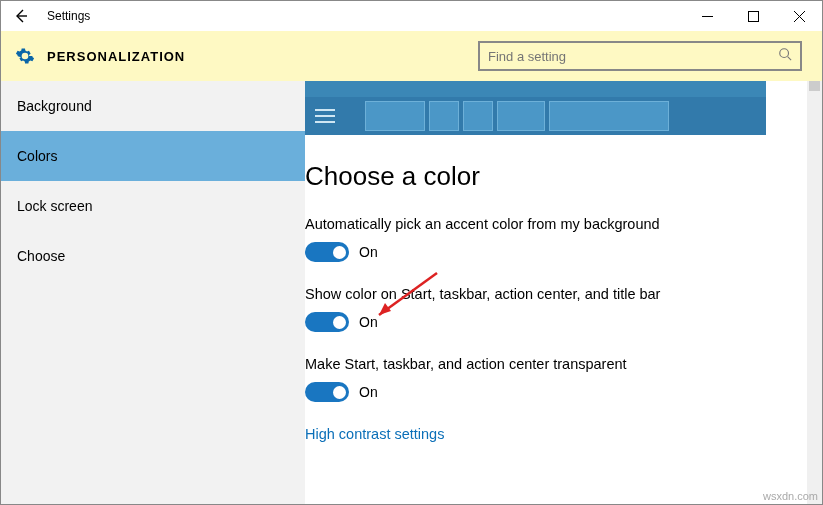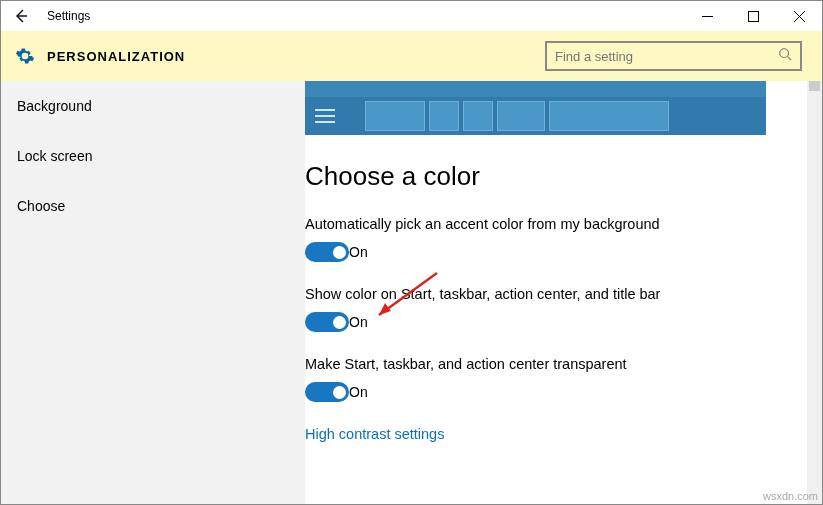--- a/index.html
+++ b/index.html
@@ -7,34 +7,34 @@
   .window { width: 823px; height: 505px; background: #fff; border: 1px solid #888; position: relative; display: flex; flex-direction: column; }
   .titlebar { height: 30px; display: flex; align-items: center; background: #fff; }
   .tb-back { width: 40px; height: 30px; display:flex; align-items:center; justify-content:center; cursor:pointer; }
   .tb-title { font-size: 12px; padding-left: 6px; color:#000; }
   .tb-spacer { flex: 1; }
   .tb-btn { width: 46px; height: 30px; display:flex; align-items:center; justify-content:center; cursor:pointer; }
   .header { height: 50px; display:flex; align-items:center; padding: 0 14px; background:#fef9c3; }
   .header .gear { width: 20px; height: 20px; margin-right: 12px; display:flex; align-items:center; justify-content:center; color:#0a66a8; }
   .header .page-title { font-size: 13px; letter-spacing: 1px; font-weight: 600; color:#000; }
   .header .spacer { flex:1; }
-  .search { width: 257px; height: 30px; border: 2px solid #888; display:flex; align-items:center; padding: 0 8px; margin-right: 6px; }
+  .search { width: 324px; height: 30px; border: 2px solid #888; display:flex; align-items:center; padding: 0 8px; margin-right: 6px; }
   .search input { flex:1; border:none; outline:none; font-size: 13px; color:#666; background:transparent; }
   .search .sicon { color:#666; }
   .body { flex:1; display:flex; overflow:hidden; border-top: 0; }
   .sidebar { width: 304px; background: #f2f2f2; display:flex; flex-direction:column; padding-top:0; }
   .side-item { height: 50px; display:flex; align-items:center; padding-left: 16px; font-size: 14px; color:#000; cursor:pointer; }
   .side-item.active { background: #6aafdb; }
   .main { flex:1; background:#fff; position:relative; overflow:hidden; padding: 0 8px 0 0; }
   .scrollbar { position:absolute; right:0; top:0; width:15px; height:100%; background:#f0f0f0; }
   .scrollbar .thumb { position:absolute; top:0; left:2px; width:11px; height:10px; background:#ccc; }
   .preview { margin: 0 30px 0 0; height: 54px; background:#3b87b6; position:relative; overflow:hidden; margin-left:0; }
   h1.section { font-weight: 400; font-size: 26px; color:#000; margin-top: 26px; }
   .opt-label { font-size: 14.5px; color:#000; margin-top: 24px; }
-  .toggle-row { display:flex; align-items:center; margin-top: 10px; }
+  .toggle-row { display:flex; align-items:center; margin-top: 10px; gap: 10px; }
   .toggle { width: 44px; height: 20px; border-radius: 10px; background:#1976c1; position:relative; cursor:pointer; }
   .toggle .knob { width:13px; height:13px; border-radius:50%; background:#fff; position:absolute; right:3px; top:3.5px; }
   .toggle-state { font-size: 14px; color:#000; }
   .link { color:#0b6fb8; font-size: 14.5px; margin-top: 24px; cursor:pointer; display:inline-block; }
   .arrow-annot { position:absolute; pointer-events:none; }
   .watermark { position:absolute; right:4px; bottom:2px; font-size:11px; color:#aaa; }
   
   .pv-task { position:absolute; left:0; bottom:0; height:38px; right:0; background:#327aab; }
   .pv-ham { position:absolute; left:10px; bottom:8px; width:20px; }
   .pv-ham div { height:2px; background:#cfe6f3; margin:4px 0; }
@@ -89,20 +89,23 @@
             <line x1="11" y1="11" x2="15" y2="15" stroke="#777" stroke-width="1.3"></line>
           </svg>
       </span>
     </div>
   </div>
 
   <div class="body">
     <div class="sidebar">
       <div class="side-item">
           <span>Background</span>
+        </div>
+      <div class="side-item active">
+          <span>Colors</span>
         </div>
       <div class="side-item">
           <span>Lock screen</span>
         </div>
       <div class="side-item">
           <span>Choose</span>
         </div>
     </div>
 
     <div class="main">

